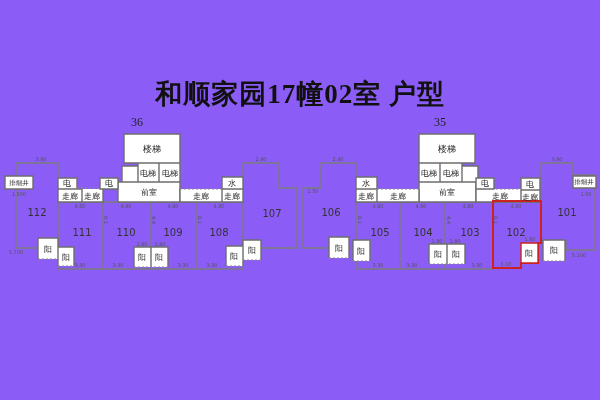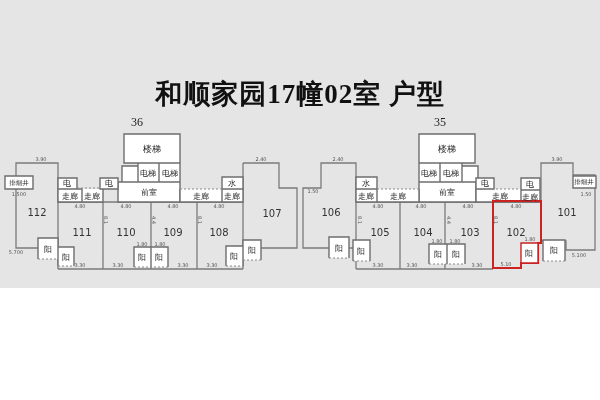--- a/index.html
+++ b/index.html
@@ -1,16 +1,16 @@
 <!DOCTYPE html>
 <html><head>
 <meta charset="utf-8">
 <style>
   html,body{margin:0;padding:0;background:#ffffff;}
-  .stage{position:relative;width:600px;height:288px;background:#e5e5e5;overflow:hidden;
+  .stage{position:relative;width:600px;height:400px;background:#8b5cf6;overflow:hidden;
          font-family:"Liberation Serif","DejaVu Serif",serif;}
   svg{position:absolute;left:0;top:0;}
   .wall{fill:none;stroke:#7b7b7b;stroke-width:1.3;}
   .box{fill:#ffffff;stroke:#6e6e6e;stroke-width:1.4;}
   .dash{fill:none;stroke:#8a8a8a;stroke-width:1;stroke-dasharray:2,2;}
   .red{fill:none;stroke-width:2;}
   .redbox{fill:#ffffff;stroke-width:1.4;}
   .title-t{font-family:"Liberation Serif","DejaVu Serif",serif;font-weight:bold;font-size:27px;fill:#111;letter-spacing:1px;}
   .blk{font-size:12px;fill:#222;}
   .room{font-size:8px;fill:#222;text-anchor:middle;font-family:"DejaVu Sans","Liberation Sans",sans-serif;}

